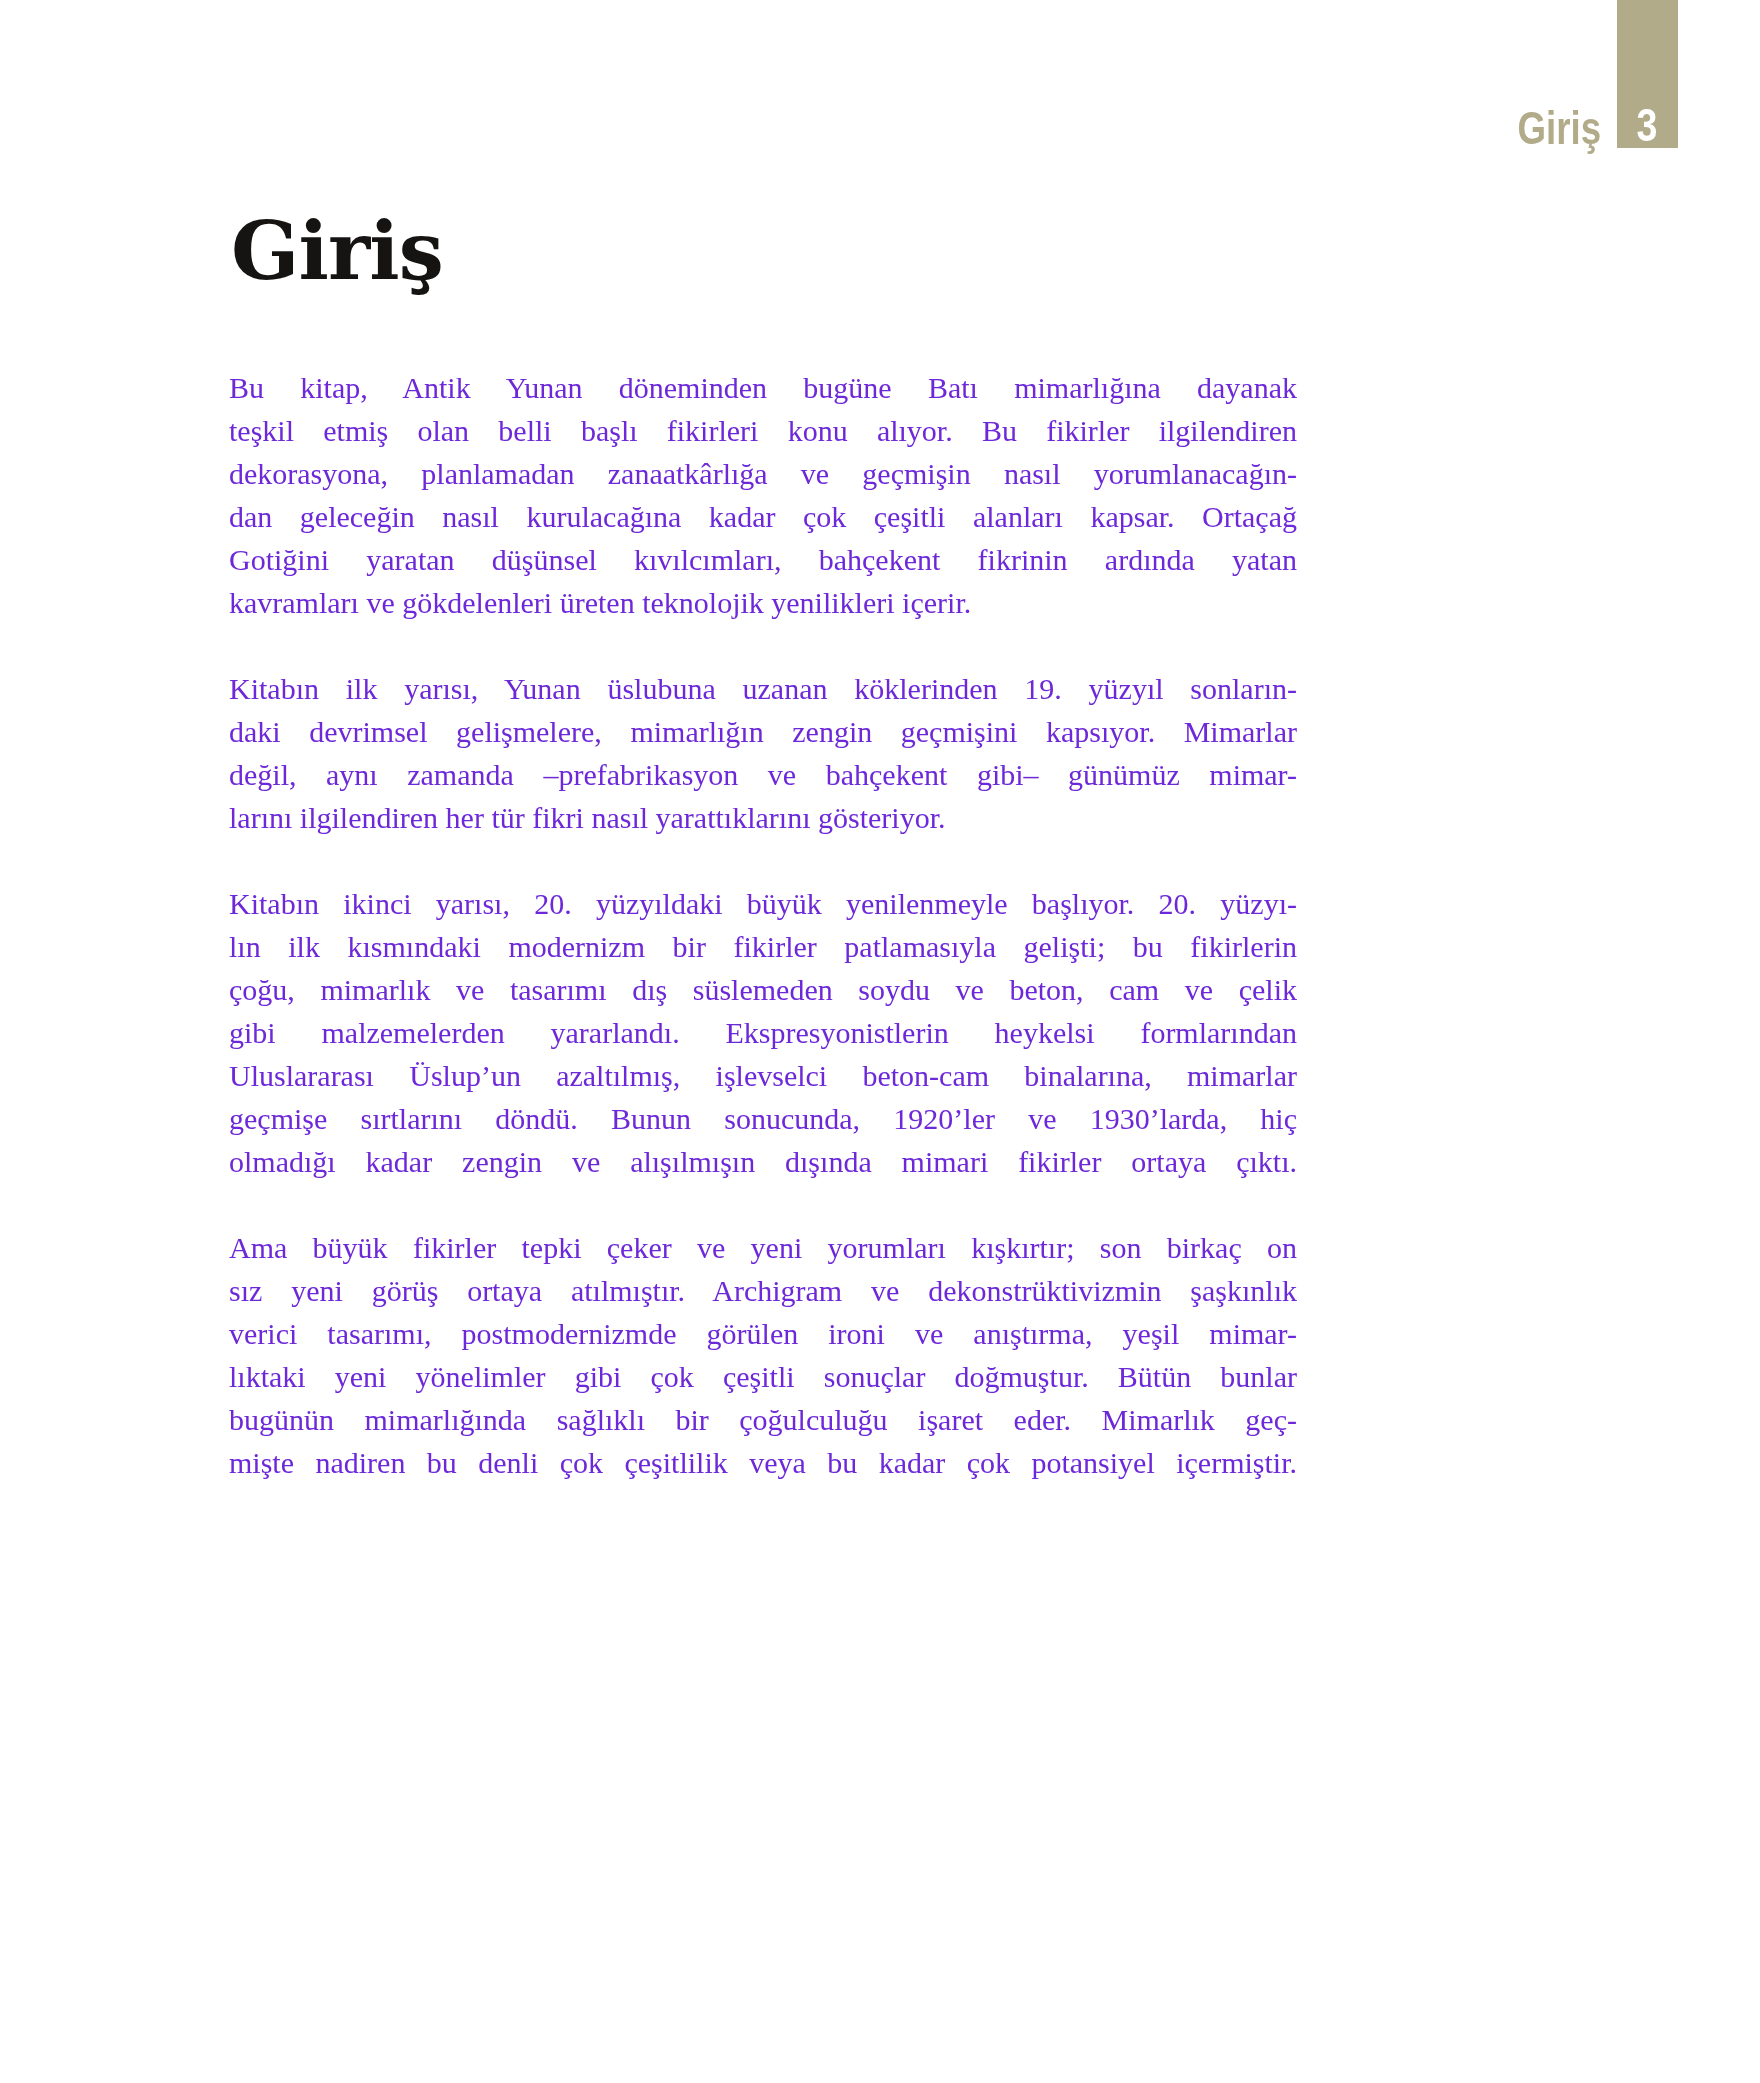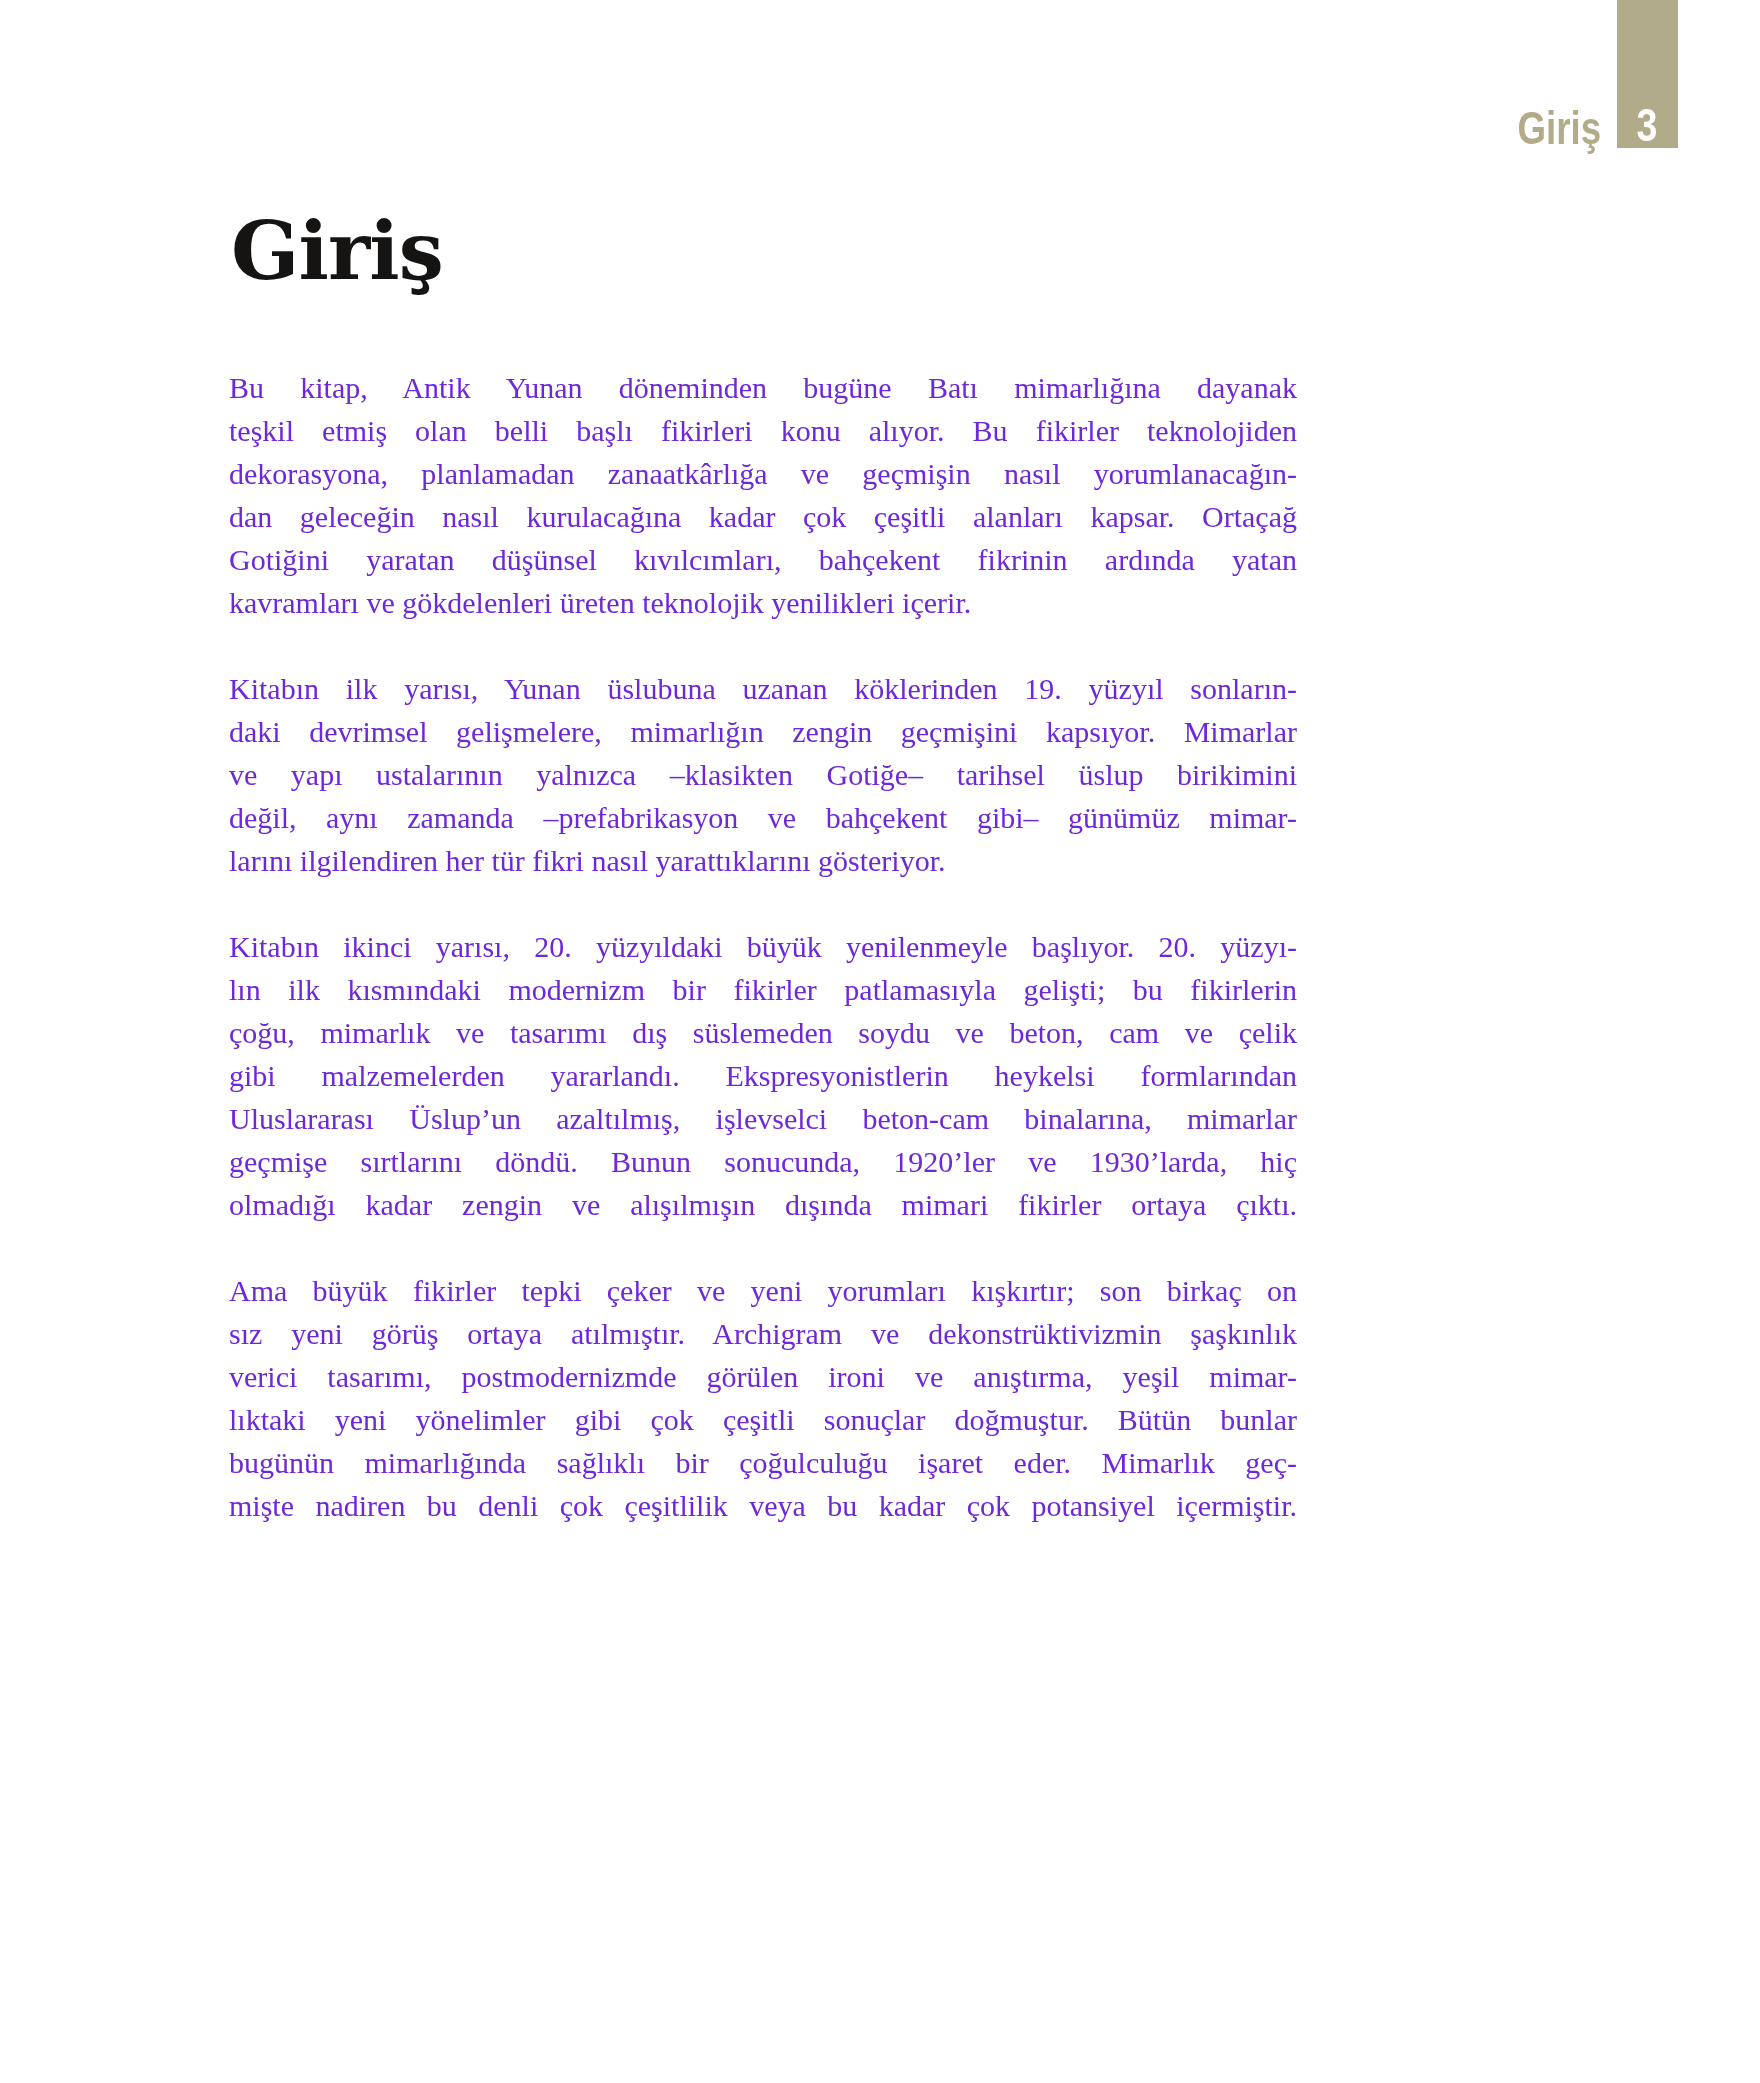--- a/index.html
+++ b/index.html
@@ -89,30 +89,29 @@
 
   <div class="page-number-box" style="background: rgb(178, 171, 138);">
     <span class="page-number">3</span>
   </div>
 
   <h1 class="chapter-title">Giriş</h1>
 
   <div class="body-text" id="paragraphs-container">
       <div class="paragraph">
         <div class="text-line">Bu kitap, Antik Yunan döneminden bugüne Batı mimarlığına dayanak</div>
-        <div class="text-line">teşkil etmiş olan belli başlı fikirleri konu alıyor. Bu fikirler teknolojiden</div>
+        <div class="text-line">teşkil etmiş olan belli başlı fikirleri konu alıyor. Bu fikirler ilgilendiren</div>
         <div class="text-line">dekorasyona, planlamadan zanaatkârlığa ve geçmişin nasıl yorumlanacağın-</div>
         <div class="text-line">dan geleceğin nasıl kurulacağına kadar çok çeşitli alanları kapsar. Ortaçağ</div>
         <div class="text-line">Gotiğini yaratan düşünsel kıvılcımları, bahçekent fikrinin ardında yatan</div>
         <div class="text-line natural-end">kavramları ve gökdelenleri üreten teknolojik yenilikleri içerir.</div>
       </div>
       <div class="paragraph">
         <div class="text-line">Kitabın ilk yarısı, Yunan üslubuna uzanan köklerinden 19. yüzyıl sonların-</div>
         <div class="text-line">daki devrimsel gelişmelere, mimarlığın zengin geçmişini kapsıyor. Mimarlar</div>
-        <div class="text-line">ve yapı ustalarının yalnızca –klasikten Gotiğe– tarihsel üslup birikimini</div>
         <div class="text-line">değil, aynı zamanda –prefabrikasyon ve bahçekent gibi– günümüz mimar-</div>
         <div class="text-line natural-end">larını ilgilendiren her tür fikri nasıl yarattıklarını gösteriyor.</div>
       </div>
       <div class="paragraph">
         <div class="text-line">Kitabın ikinci yarısı, 20. yüzyıldaki büyük yenilenmeyle başlıyor. 20. yüzyı-</div>
         <div class="text-line">lın ilk kısmındaki modernizm bir fikirler patlamasıyla gelişti; bu fikirlerin</div>
         <div class="text-line">çoğu, mimarlık ve tasarımı dış süslemeden soydu ve beton, cam ve çelik</div>
         <div class="text-line">gibi malzemelerden yararlandı. Ekspresyonistlerin heykelsi formlarından</div>
         <div class="text-line">Uluslararası Üslup’un azaltılmış, işlevselci beton-cam binalarına, mimarlar</div>
         <div class="text-line">geçmişe sırtlarını döndü. Bunun sonucunda, 1920’ler ve 1930’larda, hiç</div>

